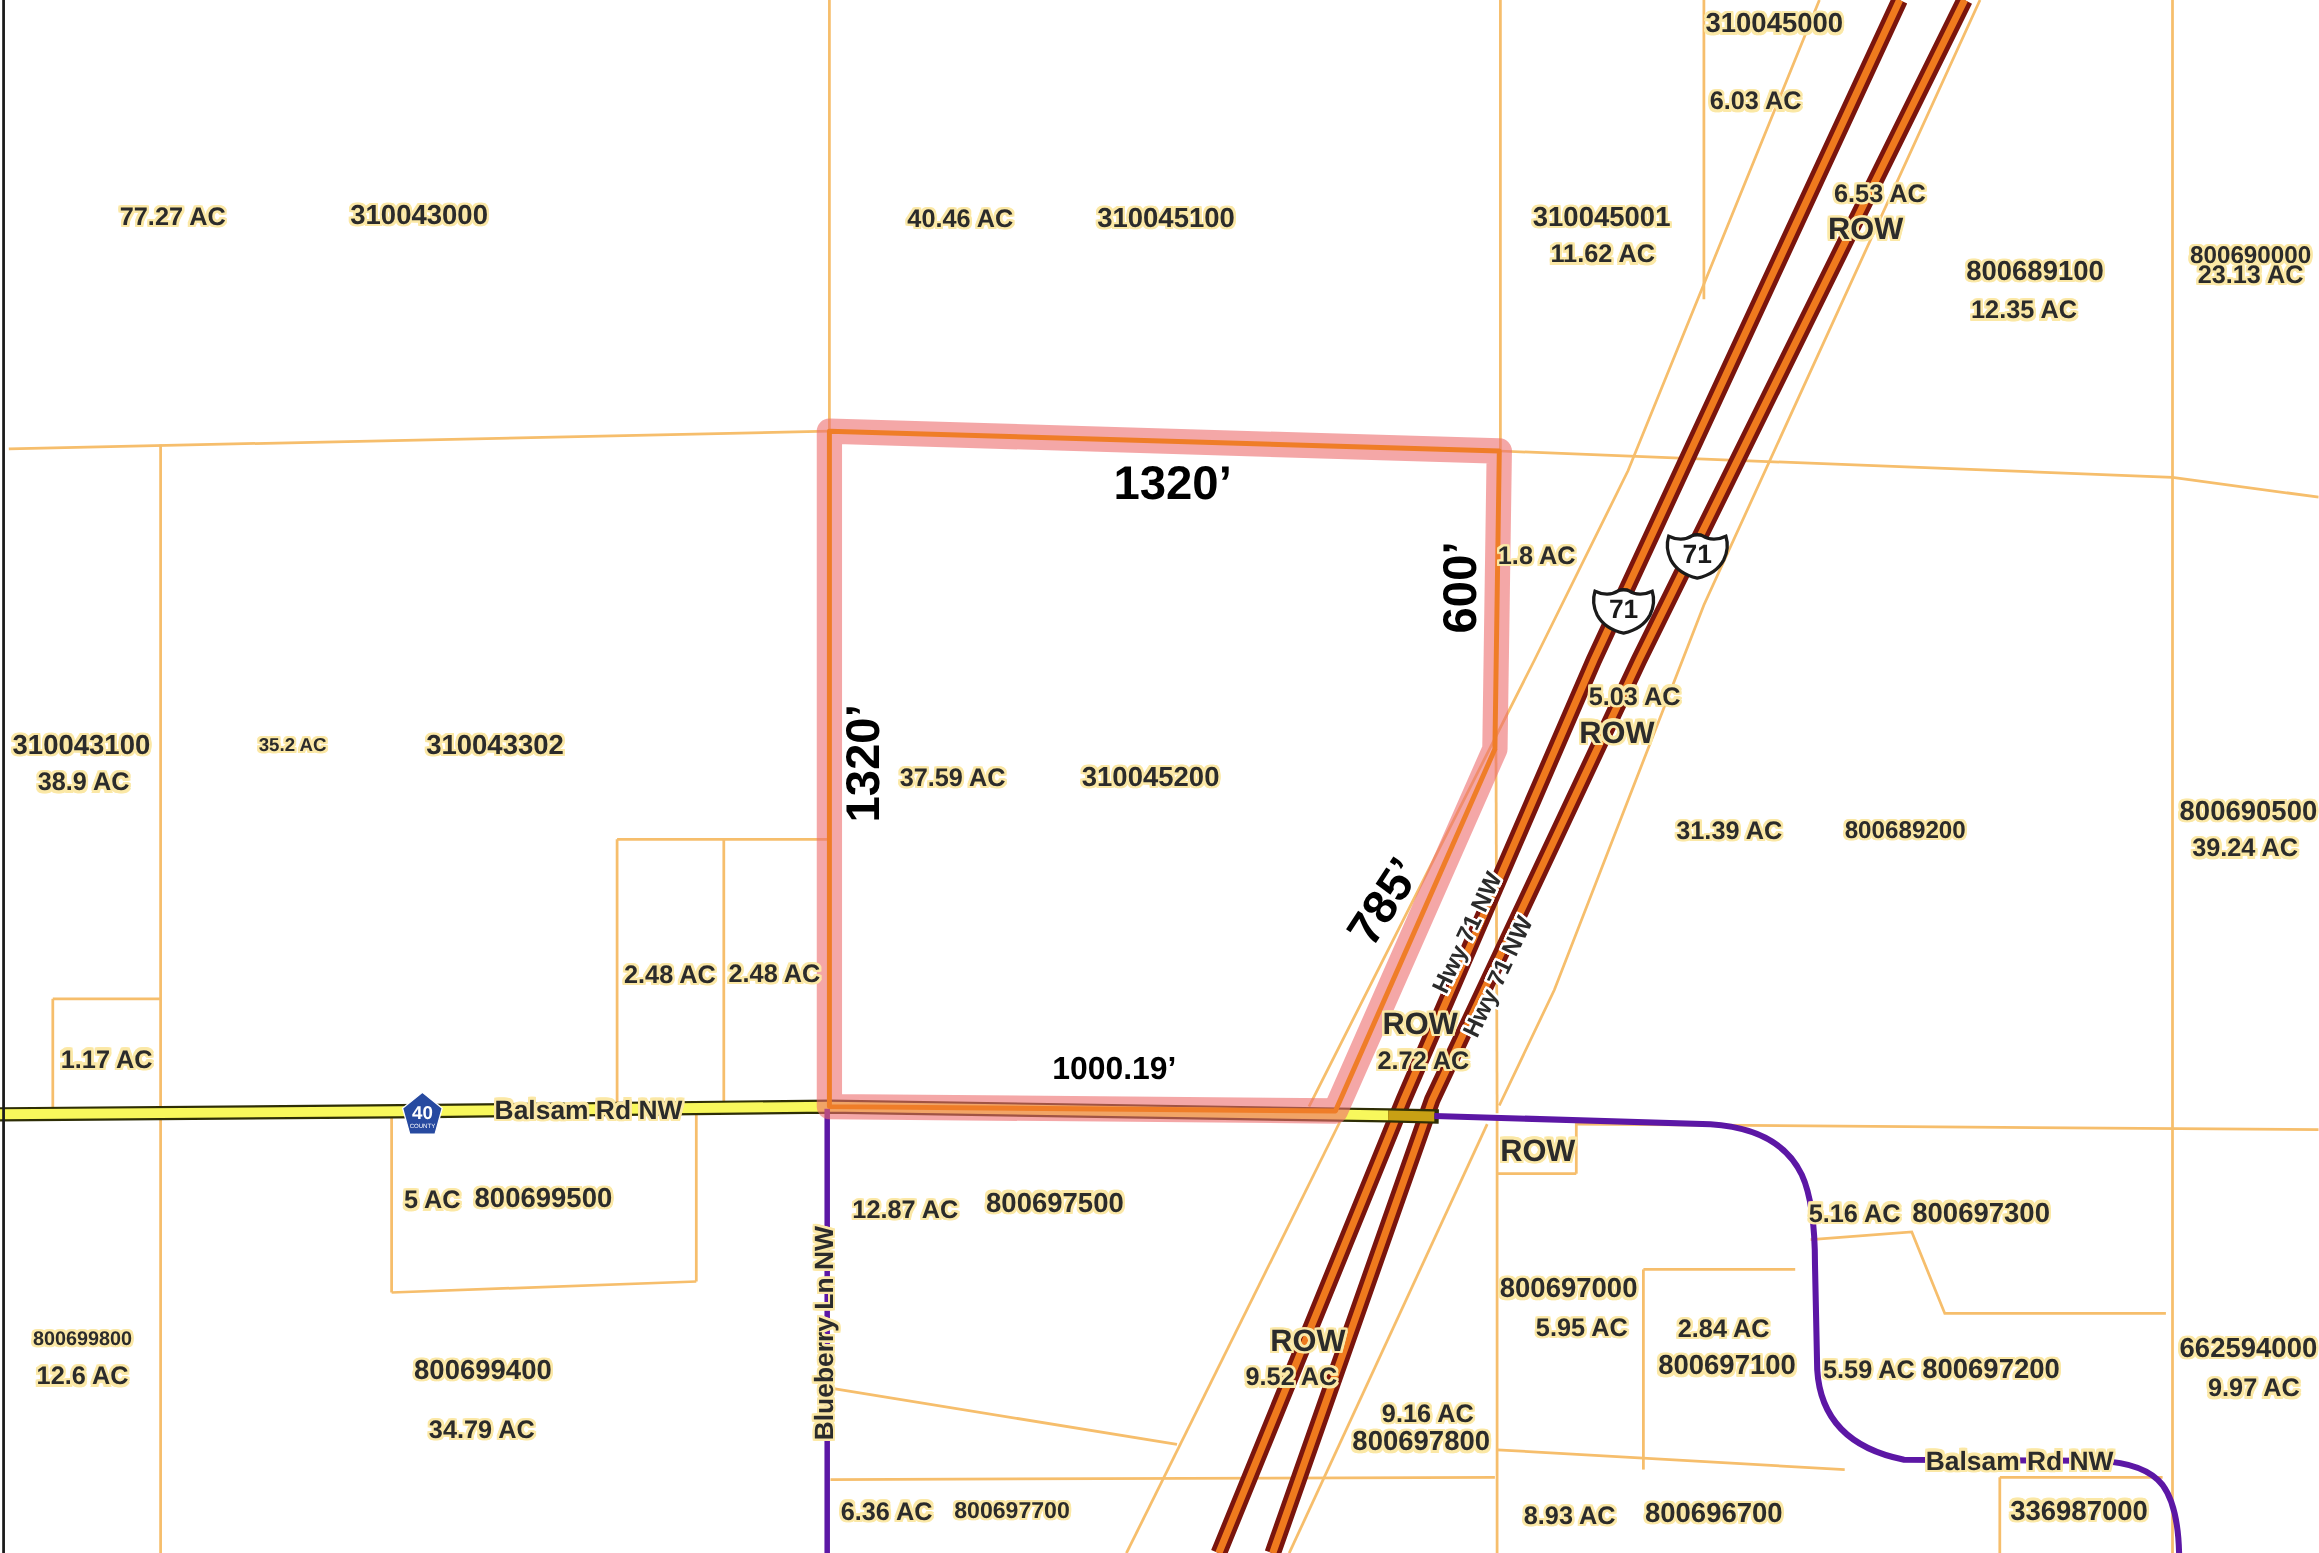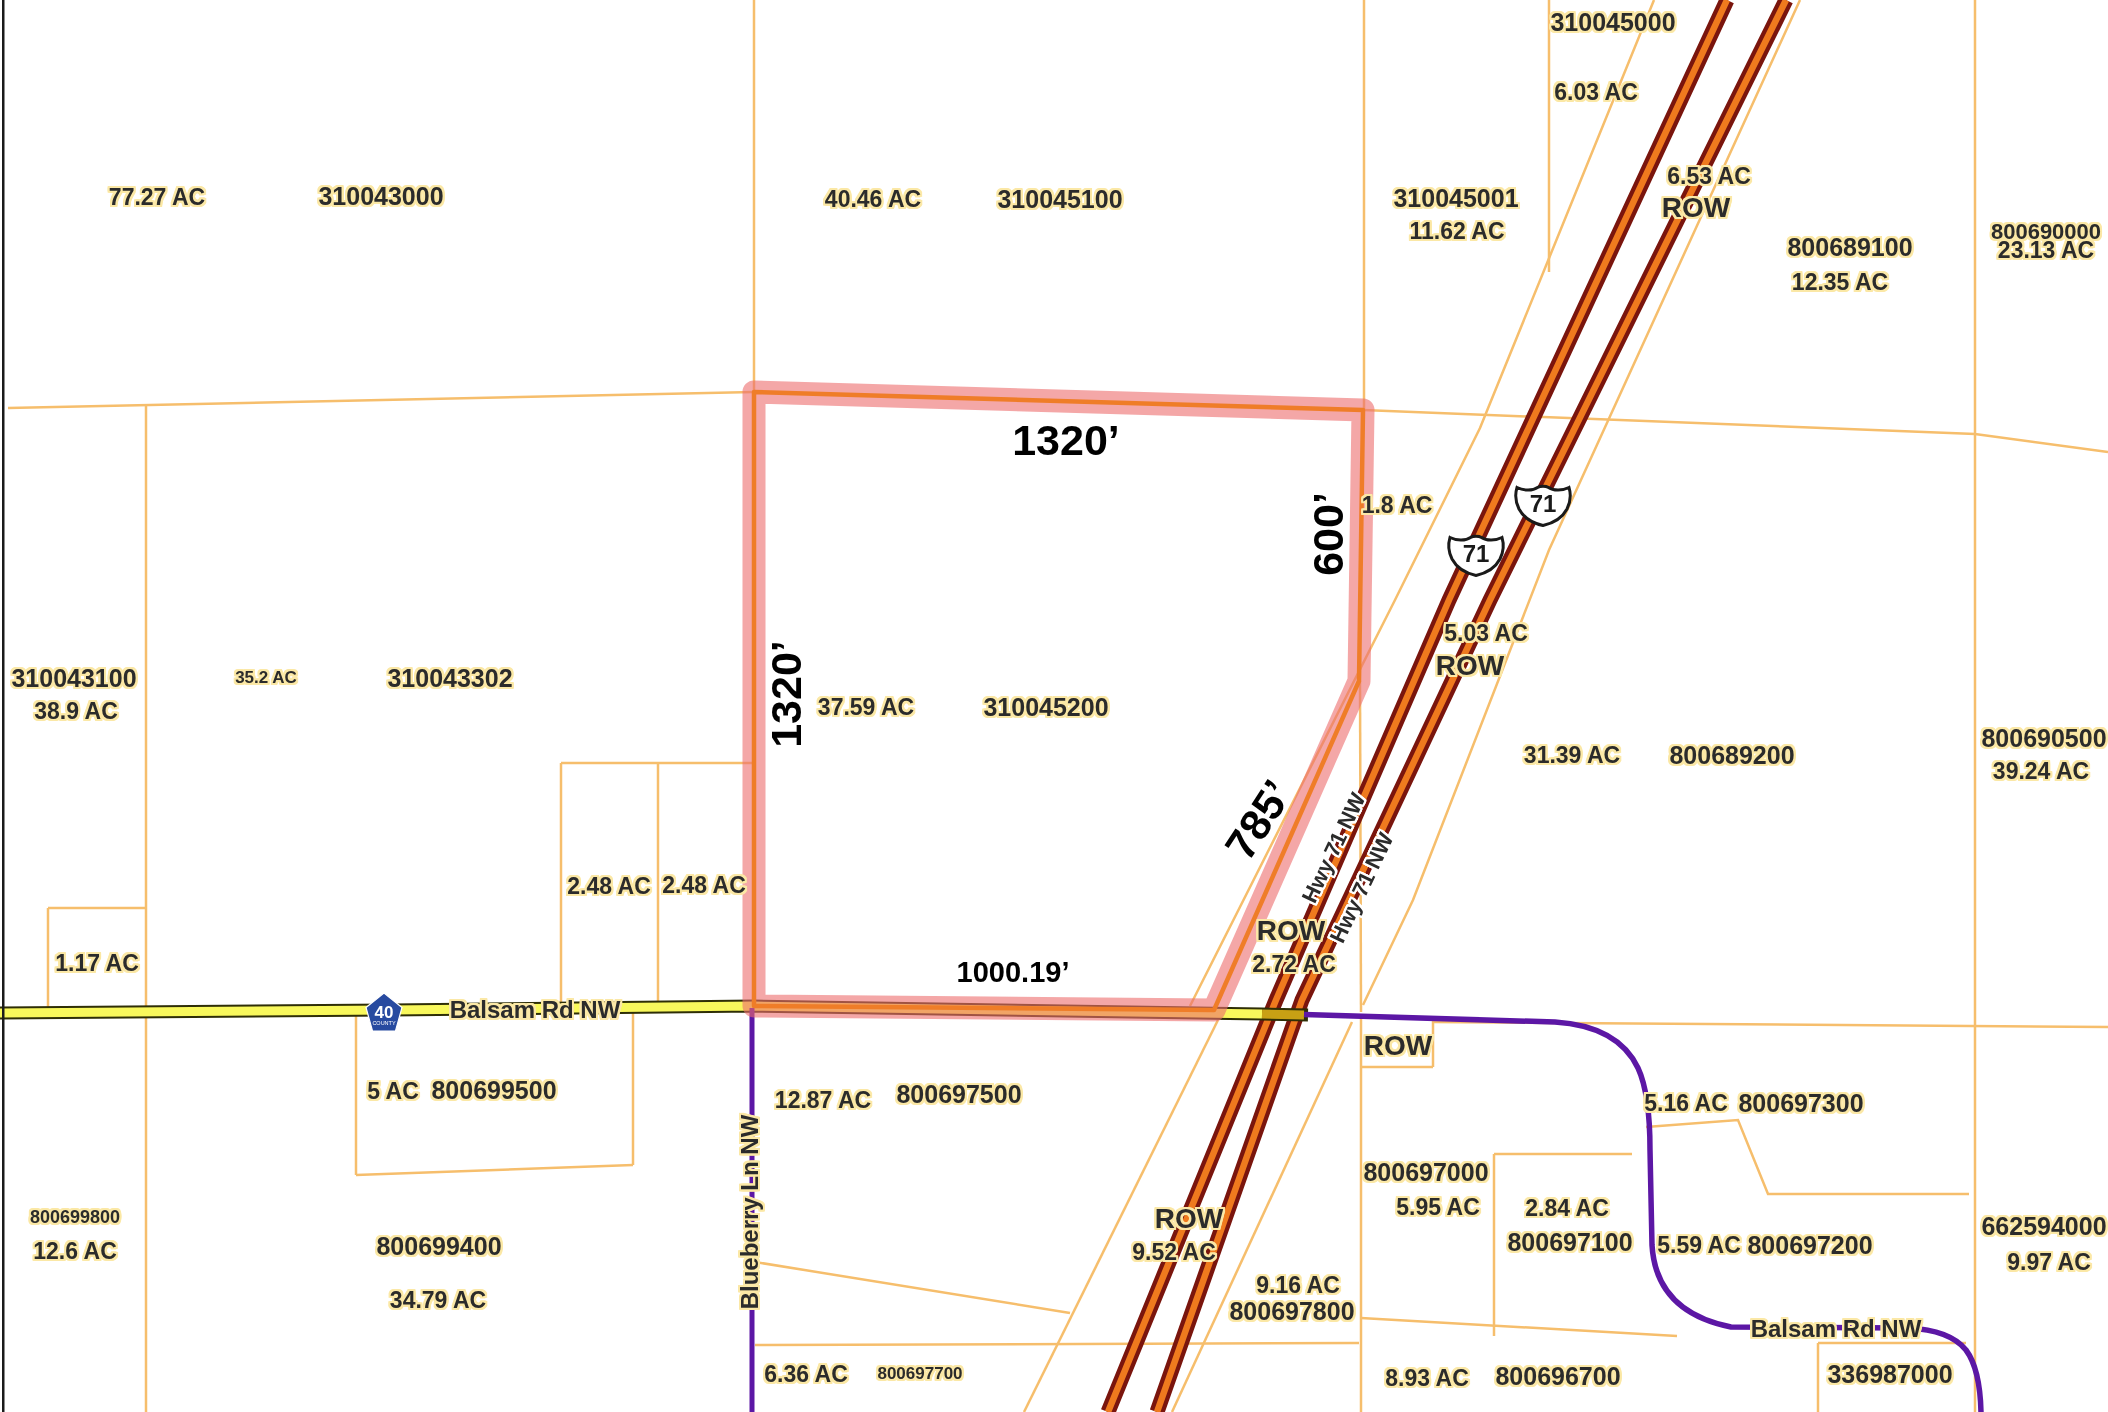--- a/index.html
+++ b/index.html
@@ -161,21 +161,21 @@
 <div class="lb" style="left:1046px;top:707px;font-size:25px;transform:translate(-50%,-50%)">310045200</div>
 
 <div class="lb" style="left:1397px;top:505px;font-size:23px;transform:translate(-50%,-50%)">1.8 AC</div>
 
 <div class="lb" style="left:1486px;top:633px;font-size:23px;transform:translate(-50%,-50%)">5.03 AC</div>
 
 <div class="lb" style="left:1470px;top:666px;font-size:28px;transform:translate(-50%,-50%)">ROW</div>
 
 <div class="lb" style="left:1572px;top:755px;font-size:23px;transform:translate(-50%,-50%)">31.39 AC</div>
 
-<div class="lb" style="left:1732px;top:755px;font-size:25px;transform:translate(-50%,-50%)">800689200</div>
+<div class="lb" style="left:1732px;top:755px;font-size:22px;transform:translate(-50%,-50%)">800689200</div>
 
 <div class="lb" style="left:2044px;top:738px;font-size:25px;transform:translate(-50%,-50%)">800690500</div>
 
 <div class="lb" style="left:2041px;top:771px;font-size:23px;transform:translate(-50%,-50%)">39.24 AC</div>
 
 <div class="lb" style="left:97px;top:963px;font-size:23px;transform:translate(-50%,-50%)">1.17 AC</div>
 
 <div class="lb" style="left:609px;top:886px;font-size:23px;transform:translate(-50%,-50%)">2.48 AC</div>
 
 <div class="lb" style="left:704px;top:885px;font-size:23px;transform:translate(-50%,-50%)">2.48 AC</div>
@@ -233,21 +233,21 @@
 <div class="lb" style="left:1427px;top:1378px;font-size:23px;transform:translate(-50%,-50%)">8.93 AC</div>
 
 <div class="lb" style="left:1558px;top:1376px;font-size:25px;transform:translate(-50%,-50%)">800696700</div>
 
 <div class="lb" style="left:1836px;top:1329px;font-size:24px;transform:translate(-50%,-50%)">Balsam Rd NW</div>
 
 <div class="lb" style="left:1890px;top:1374px;font-size:25px;transform:translate(-50%,-50%)">336987000</div>
 
 <div class="lb" style="left:806px;top:1374px;font-size:23px;transform:translate(-50%,-50%)">6.36 AC</div>
 
-<div class="lb" style="left:920px;top:1374px;font-size:17px;transform:translate(-50%,-50%)">800697700</div>
+<div class="lb" style="left:920px;top:1374px;font-size:21px;transform:translate(-50%,-50%)">800697700</div>
 
 <div class="lb" style="left:535px;top:1010px;font-size:24px;transform:translate(-50%,-50%)">Balsam Rd NW</div>
 
 <div class="lb" style="left:750px;top:1212px;font-size:24px;transform:translate(-50%,-50%) rotate(-90deg)">Blueberry Ln NW</div>
 
 <div class="lw" style="left:1334px;top:848px;font-size:22px;transform:translate(-50%,-50%) rotate(-64.5deg)">Hwy 71 NW</div>
 
 <div class="lw" style="left:1362px;top:888px;font-size:22px;transform:translate(-50%,-50%) rotate(-64.5deg)">Hwy 71 NW</div>
 
 <div class="ld" style="left:1066px;top:440px;font-size:43px;transform:translate(-50%,-50%)">1320’</div>

